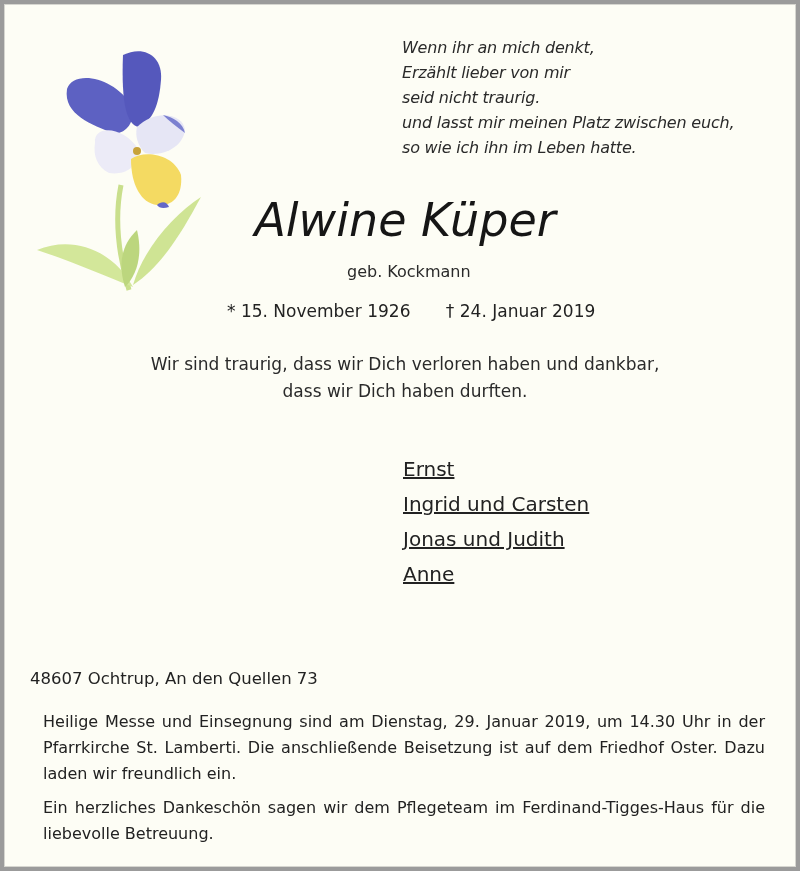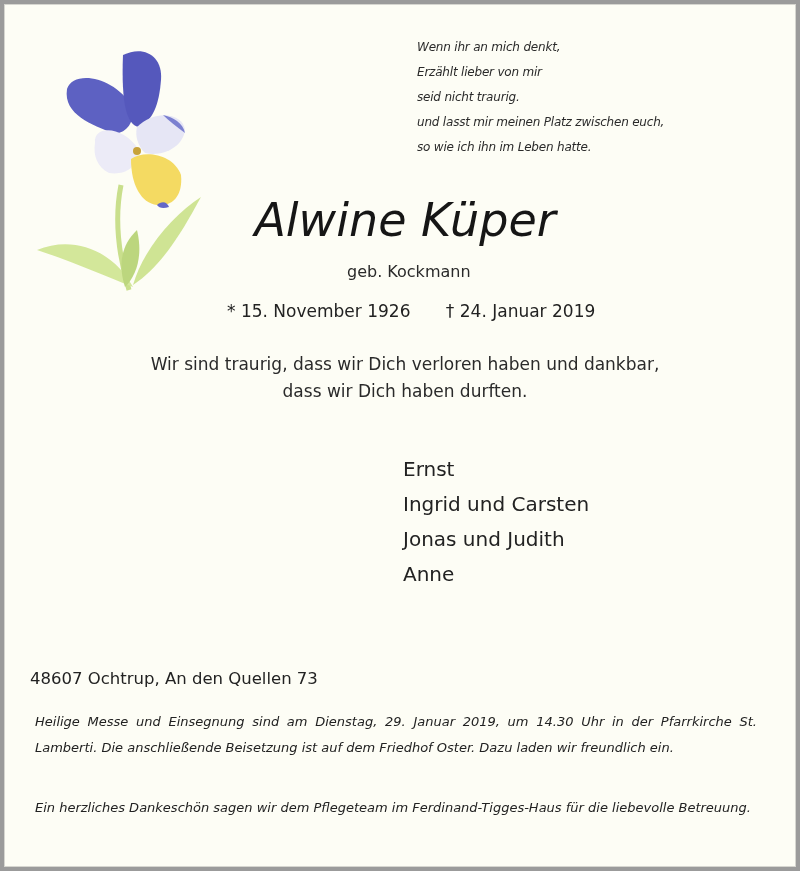--- a/index.html
+++ b/index.html
@@ -17,23 +17,23 @@
       background: #fdfdf5;
       border: 1px solid #d6d6d0;
     }
     .flower {
       position: absolute;
       left: 28px; top: 30px;
       width: 175px; height: 262px;
     }
     .poem {
       position: absolute;
-      left: 412px; top: 30px;
+      left: 397px; top: 30px;
       font-style: italic;
-      font-size: 12px;
+      font-size: 16px;
       line-height: 25px;
       color: #2a2a2a;
       letter-spacing: -0.2px;
     }
     .poem div { white-space: nowrap; }
     .name {
       position: absolute;
       left: 0; width: 800px; top: 188px;
       text-align: center;
       font-style: italic;
@@ -63,37 +63,37 @@
       font-size: 17px;
       line-height: 27px;
       color: #2a2a2a;
     }
     .family {
       position: absolute;
       left: 398px; top: 447px;
       font-size: 20px;
       line-height: 35px;
       color: #222;
+      text-decoration: underline;
     }
     .family div { white-space: nowrap; }
     .address {
       position: absolute;
       left: 25px; top: 664px;
       font-size: 16.5px;
       color: #222;
       white-space: nowrap;
     }
     .para {
       position: absolute;
-      left: 30px; width: 722px;
-      font-size: 13px;
+      left: 38px; width: 722px;
+      font-size: 16px;
       line-height: 26px;
       color: #222;
       text-align: justify;
-      font-style: italic;
     }
     .p1 { top: 704px; }
     .p2 { top: 790px; }
   </style>
 </head>
 <body>
 
 <div class="card">
 
   <svg class="flower" viewBox="0 0 175 262" xmlns="http://www.w3.org/2000/svg">

